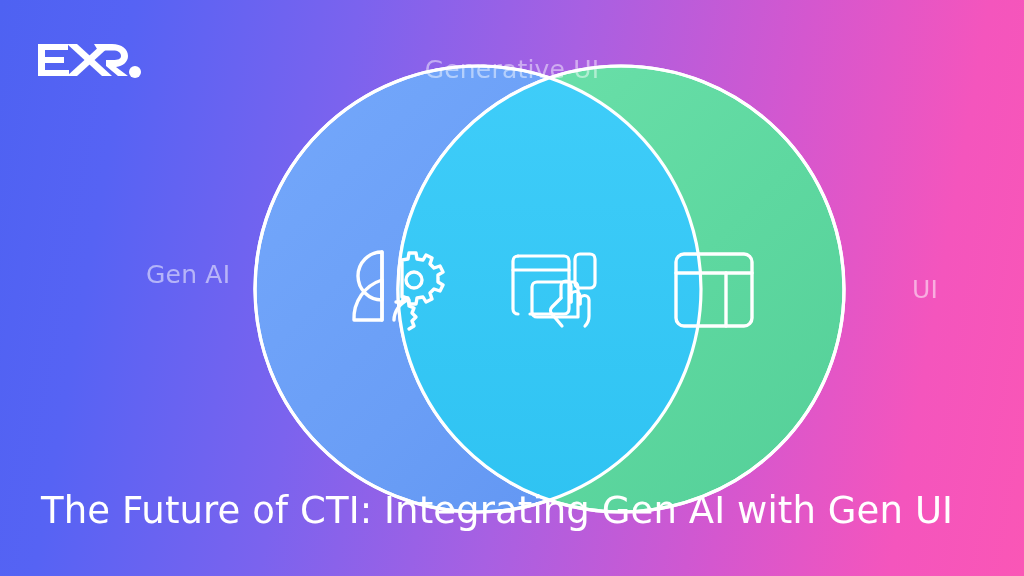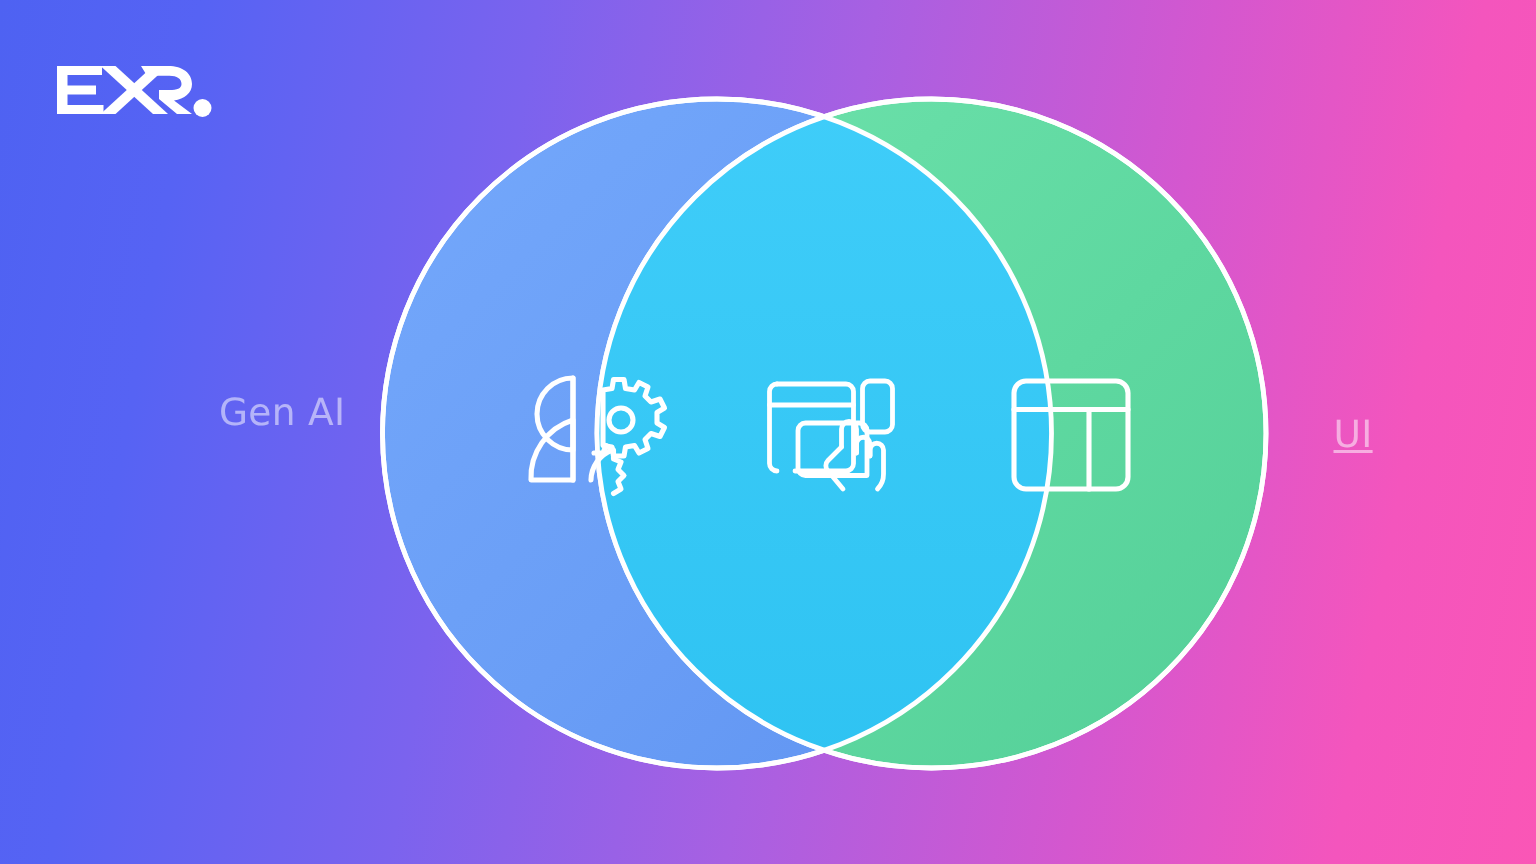--- a/index.html
+++ b/index.html
@@ -56,23 +56,22 @@
     right: 0;
     top: 57px;
     text-align: center;
     color: rgba(255,255,255,0.48);
   }
   #label-left {
     left: 146px;
     top: 262px;
   }
   #label-right {
-    left: 889px;
+    left: 912px;
     top: 277px;
-    text-decoration: underline;
   }
 
   
   #title {
     position: absolute;
     left: 41px;
     top: 492px;
     font-size: 37px;
     font-weight: 400;
     color: #ffffff;
@@ -168,19 +167,21 @@
       <path d="M48 48 l-9 9 a5 5 0 0 0 0 7 l10 12"></path>
     </g>
 
     <g fill="none" stroke="#ffffff" stroke-width="3.4" stroke-linecap="round" stroke-linejoin="round" transform="translate(674,252)">
       <rect x="2" y="2" width="76" height="72" rx="8"></rect>
       <line x1="2" y1="21" x2="78" y2="21"></line>
       <line x1="52" y1="21" x2="52" y2="74"></line>
     </g>
   </svg>
 
+  <div class="venn-label" id="label-top">Generative UI</div>
 
   <div class="venn-label" id="label-left">Gen AI</div>
 
   <div class="venn-label" id="label-right">UI</div>
 
+  <div id="title">The Future of CTI: Integrating Gen AI with Gen UI</div>
 
 </div>
 
 </body></html>

